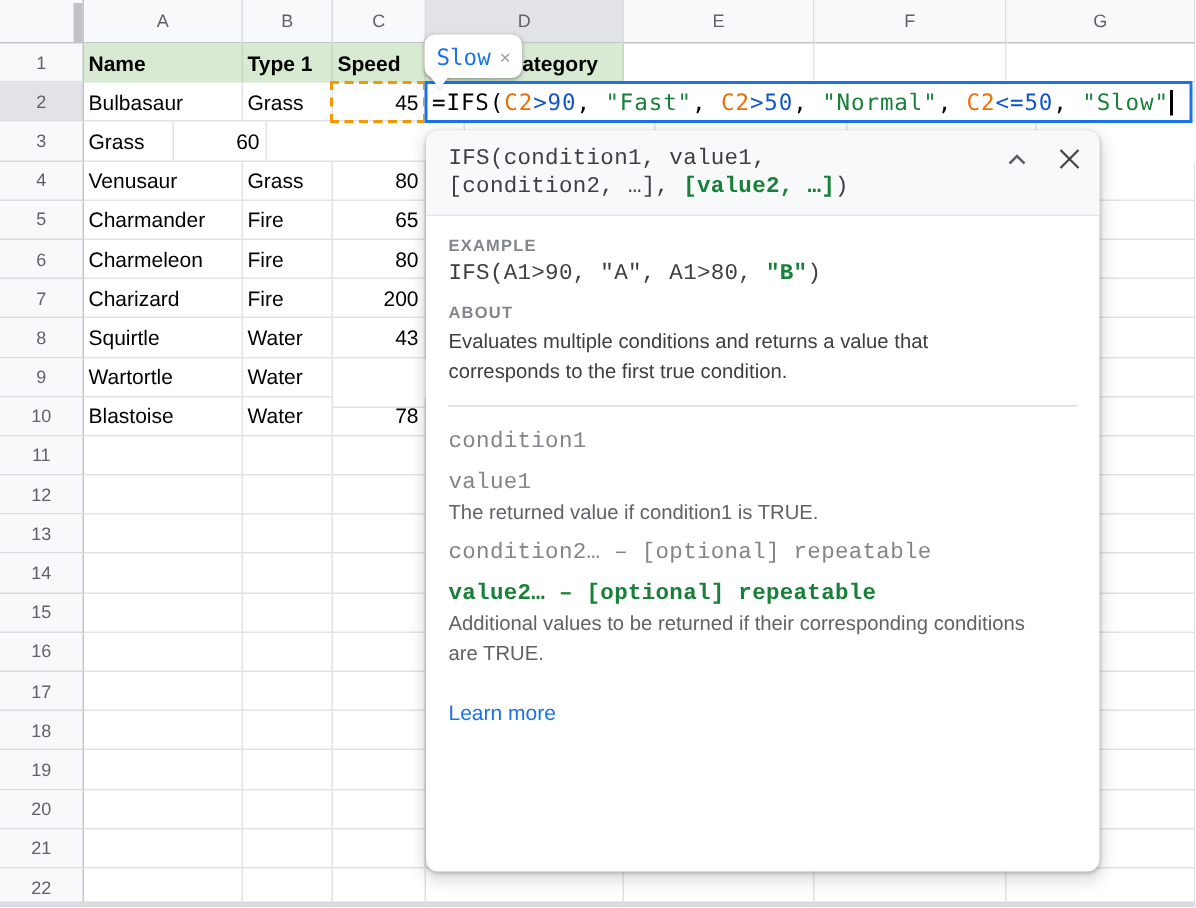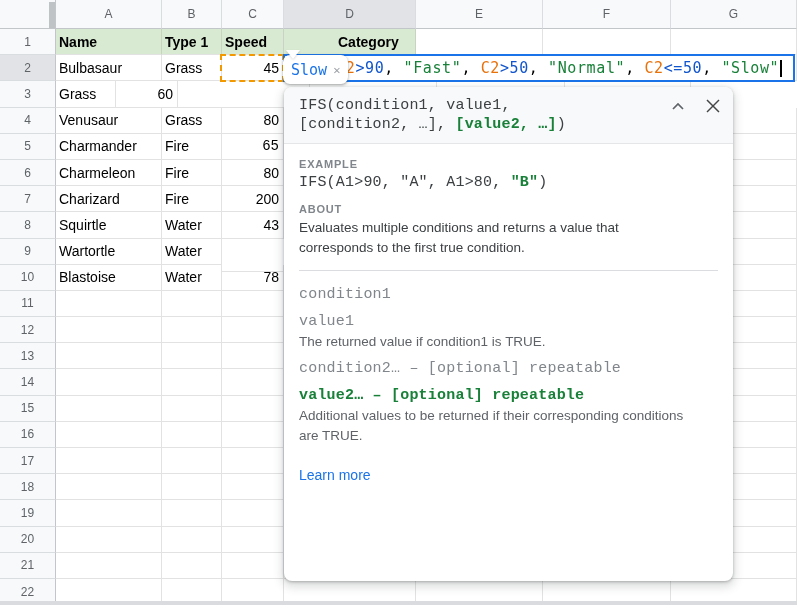--- a/index.html
+++ b/index.html
@@ -39,21 +39,21 @@
         font-family:"DejaVu Sans Mono",monospace;font-size:15px;letter-spacing:.6px;
         white-space:pre;z-index:5;overflow:hidden;}
   .tok-plain{color:#000;} .tok-ref{color:var(--reference-orange);}
   .tok-num{color:var(--number-blue);} .tok-str{color:var(--string-green);}
   .cursor{display:inline-block;width:1.5px;height:17px;background:#000;margin-left:1px;}
 
   
   .chip{position:absolute;left:283px;top:23px;height:29px;background:#fff;border-radius:7px;
         box-shadow:0 1px 2px rgba(60,64,67,.3),0 1px 3px 1px rgba(60,64,67,.15);
         display:flex;align-items:center;padding:0 8px;gap:6px;z-index:7;
-        font-family:"DejaVu Sans Mono",monospace;font-size:15px;margin-top:32px;}
+        font-family:"DejaVu Sans Mono",monospace;font-size:15px;}
   .chip .label{color:var(--chip-blue);}
   .chip .x{color:#9aa0a6;font-size:12px;cursor:pointer;line-height:1;}
   .chip-pointer{position:absolute;left:286px;top:50px;width:0;height:0;z-index:7;
         border-left:7px solid transparent;border-right:7px solid transparent;
         border-top:9px solid #fff;filter:drop-shadow(0 1px 1px rgba(0,0,0,.15));}
 
   
   .popup{position:absolute;left:284px;top:87px;width:449px;height:494px;background:#fff;
          border-radius:8px;z-index:6;overflow:hidden;
          box-shadow:0 1px 3px rgba(60,64,67,.35),0 4px 10px 2px rgba(60,64,67,.18);}
@@ -134,21 +134,21 @@
         <div class="cell num" style="width: 62px;">80</div>
         <div class="cell" style="width: 132px;"></div>
         <div class="cell" style="width: 127px;"></div>
         <div class="cell" style="width: 128px;"></div>
         <div class="cell" style="width: 126px;"></div>
       </div>
       <div class="row">
         <div class="rowhdr">5</div>
         <div class="cell" style="width: 106px;">Charmander</div>
         <div class="cell" style="width: 60px;">Fire</div>
-        <div class="cell num" style="width: 62px; font-family: Liberation Mono, monospace;">65</div>
+        <div class="cell num" style="width: 62px;">65</div>
         <div class="cell" style="width: 132px;"></div>
         <div class="cell" style="width: 127px;"></div>
         <div class="cell" style="width: 128px;"></div>
         <div class="cell" style="width: 126px;"></div>
       </div>
       <div class="row">
         <div class="rowhdr">6</div>
         <div class="cell" style="width: 106px;">Charmeleon</div>
         <div class="cell" style="width: 60px;">Fire</div>
         <div class="cell num" style="width: 62px;">80</div>

